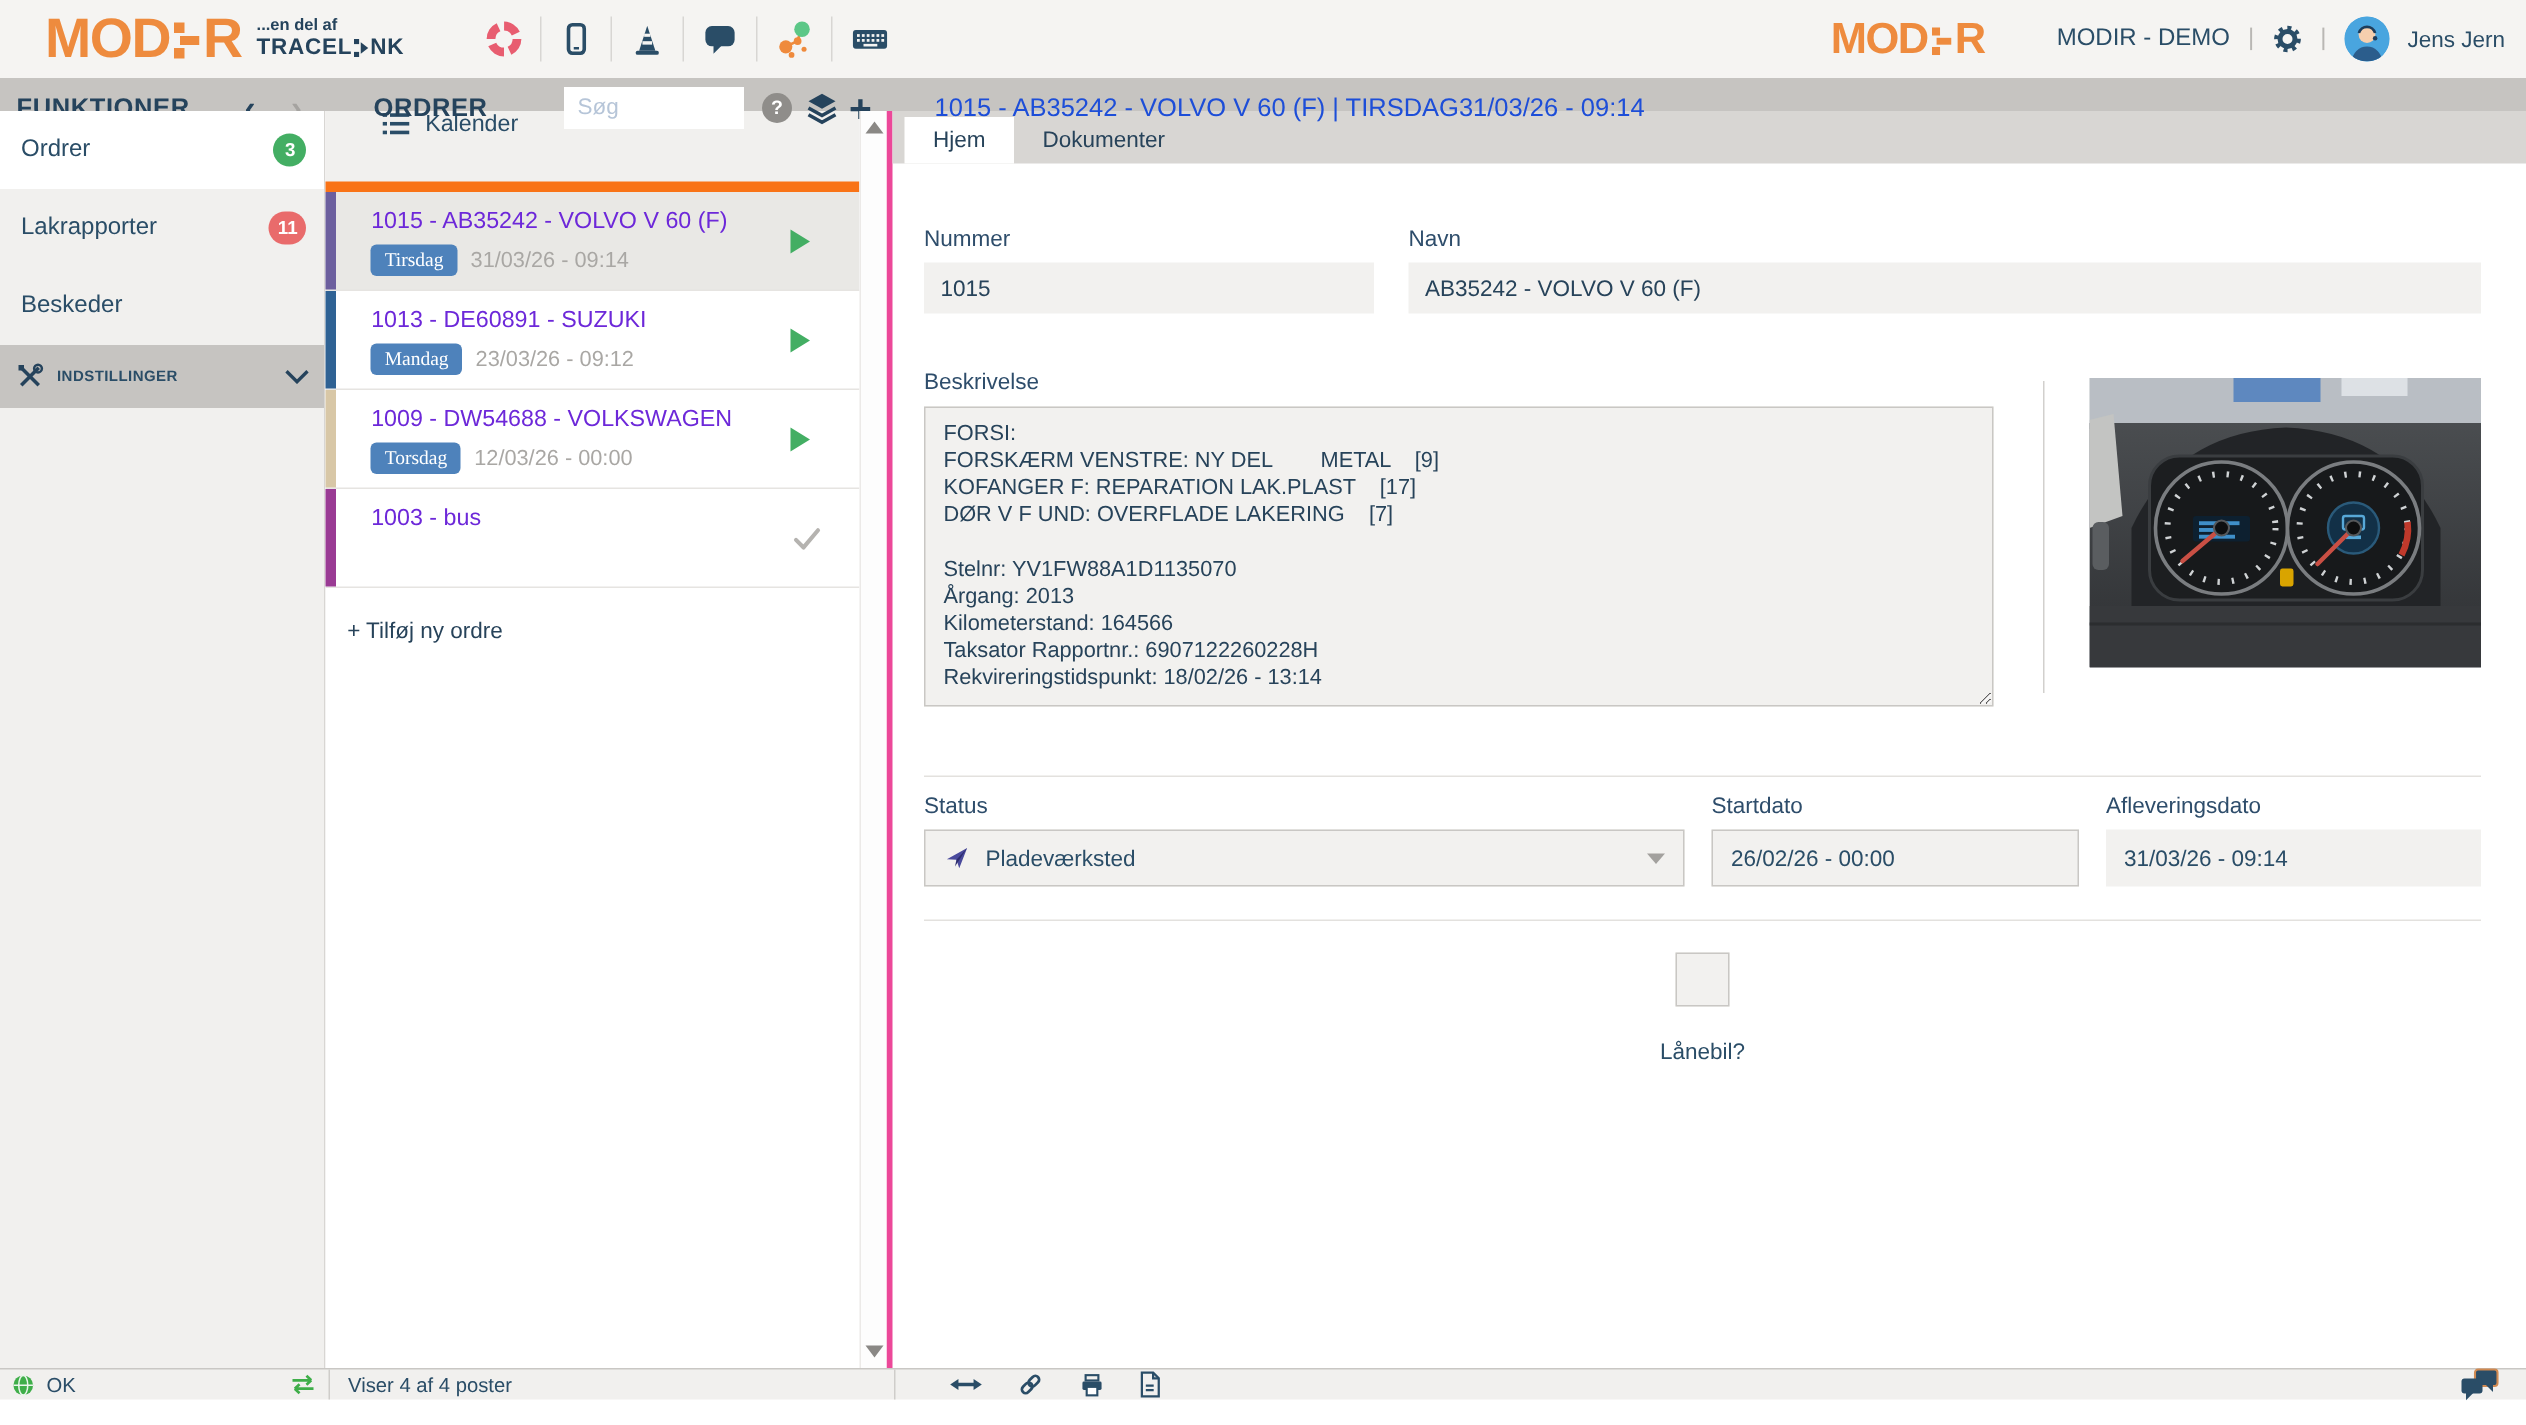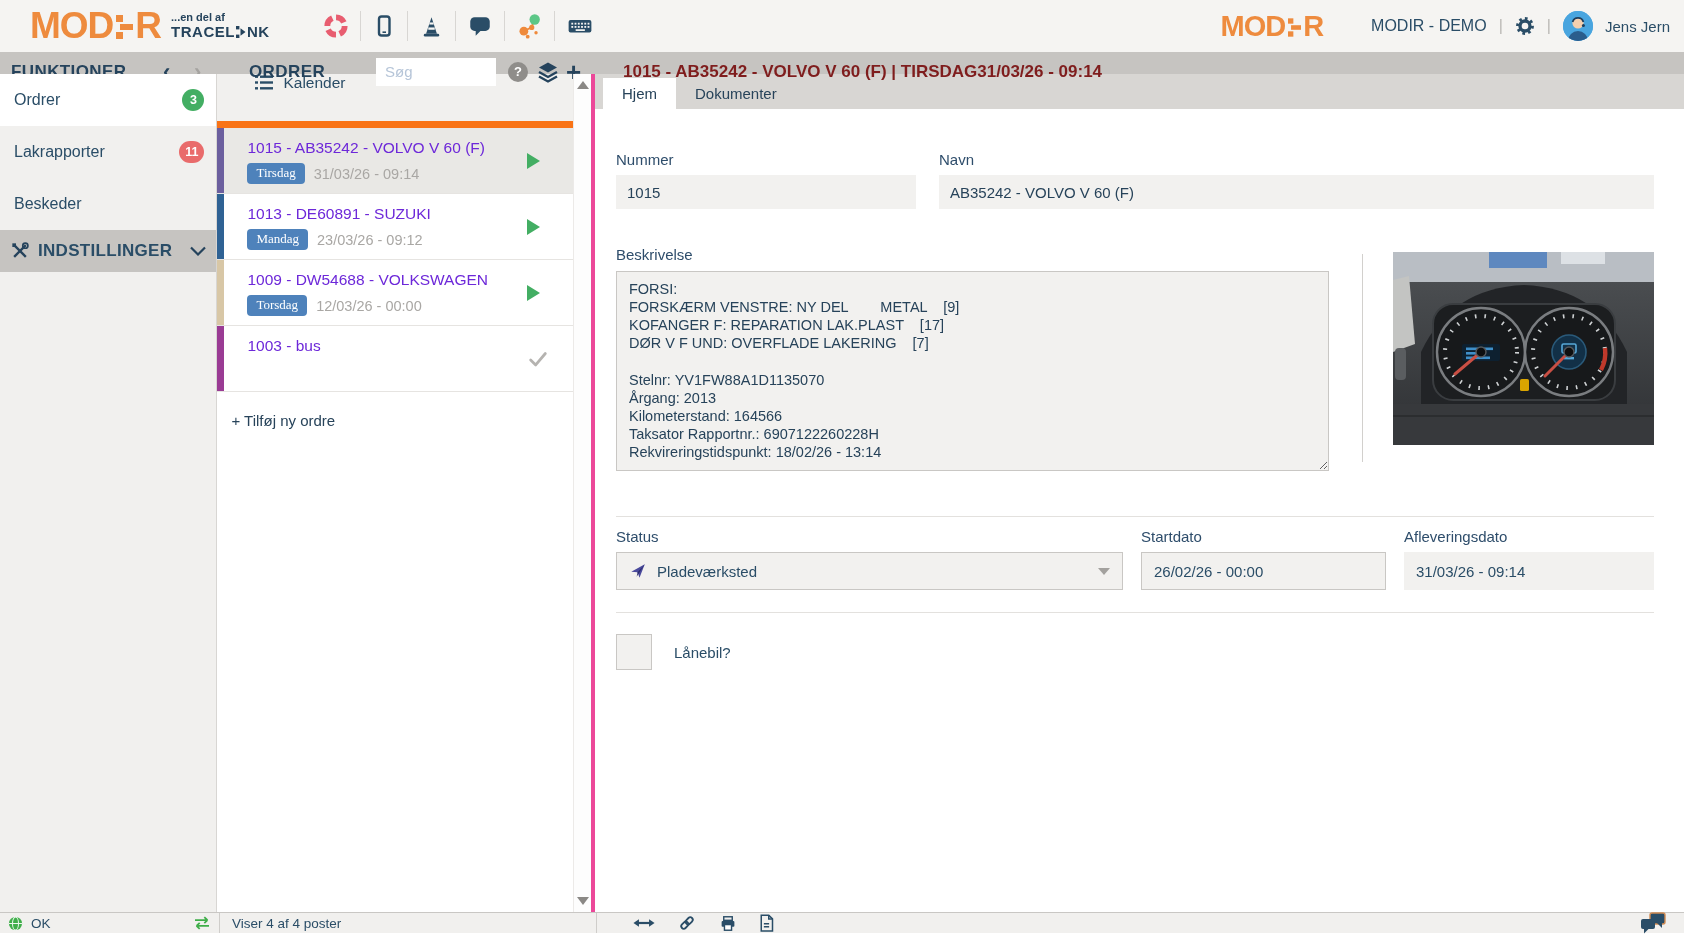--- a/index.html
+++ b/index.html
@@ -30,31 +30,31 @@
   .toolbar .abs { position:absolute; top:0; height:39px; display:flex; align-items:center; }
   .panel-title { font-size:17px; font-weight:bold; color:#25435c; letter-spacing:.4px; }
   .chev { font-size:22px; font-weight:bold; color:#25435c; cursor:pointer; line-height:1; }
   .chev.dim { color:#a5a3a0; }
   .search-input { width:120px; height:28px; border:none; background:#fff; padding:0 9px; font-size:15px;
     color:#2a4d67; font-family:"Liberation Sans",sans-serif; outline:none; }
   .search-input::placeholder { color:#b6c5d8; }
   .help-btn { width:20px; height:20px; border-radius:50%; background:#8f8d8a; color:#fff; font-size:13px;
     font-weight:bold; display:flex; align-items:center; justify-content:center; cursor:pointer; }
   .plus-btn { font-size:26px; font-weight:bold; color:#25435c; cursor:pointer; line-height:1; }
-  .detail-title { font-size:17px; font-weight:bold; color:#7f1d1d; }
+  .detail-title { font-size:17px; font-weight:normal; color:#1d4ed8; }
 
   
   .content { display:flex; height:838px; }
   .sidebar { width:220px; background:#f1f0ee; border-right:1px solid #d8d6d3; }
   .side-item { height:52px; display:flex; align-items:center; padding:0 14px; font-size:16px; cursor:pointer; position:relative; }
   .side-item.active { background:#fff; }
   .side-badge { position:absolute; right:12px; min-width:22px; height:22px; border-radius:11px; color:#fff;
     font-size:12.5px; font-weight:bold; display:flex; align-items:center; justify-content:center; padding:0 6px; }
   .side-settings { height:42px; background:#c6c4c1; display:flex; align-items:center; padding:0 10px; cursor:pointer; }
-  .side-settings .lbl { font-size:17px; font-weight:bold; letter-spacing:.3px; margin-left:8px; }
+  .side-settings .lbl { font-size:10px; font-weight:bold; letter-spacing:.3px; margin-left:8px; }
   .side-settings .dd { margin-left:auto; }
 
   .listpanel { width:360px; background:#fff; display:flex; flex-direction:column; }
   .cal-header { height:54px; background:#f1f0ee; display:flex; align-items:flex-start; padding-left:38px; gap:10px;
     font-size:15.5px; cursor:pointer; border-bottom:7px solid #f97316; }
   .order-item { display:flex; border-bottom:1px solid #e6e4e1; cursor:pointer; min-height:66px; position:relative; background:#fff; }
   .order-item.selected { background:#e9e8e5; }
   .order-item .accent { width:7px; flex:none; }
   .o-body { padding:11px 0 9px 23px; flex:1; }
   .o-title { font-size:15.5px; color:#6d28d9; }
@@ -94,21 +94,21 @@
   .statusbox { height:38px; background:#f2f1ef; border:1px solid #c9c7c4; display:flex; align-items:center;
     padding:0 12px; margin-top:7px; cursor:pointer; }
   .statusbox .txt { font-size:15px; margin-left:10px; }
   .caret { margin-left:auto; width:0; height:0; border-left:6px solid transparent; border-right:6px solid transparent; border-top:7px solid #a3a19e; }
   .col-start { width:245px; }
   .datebox { height:38px; background:#f2f1ef; border:1px solid #c9c7c4; display:flex; align-items:center;
     padding:0 12px; font-size:15px; margin-top:7px; }
   .col-afl { flex:1; }
   .datebox.flat { border:none; }
   .hline2 { height:1px; background:#e3e1de; margin-top:22px; }
-  .row4 { display:flex; align-items:center; margin-top:21px; gap:22px; }
+  .row4 { display:flex; align-items:center; margin-top:21px; gap:22px;flex-direction:column; }
   .checkbox { width:36px; height:36px; background:#f2f1ef; border:1px solid #c9c7c4; cursor:pointer; }
   .cb-label { font-size:15px; }
 
   
   .statusbar { height:21px; background:#f1f0ee; border-top:1px solid #c9c7c4; display:flex; align-items:center; font-size:13.5px; }
   .sb-left { width:220px; height:100%; display:flex; align-items:center; padding:0 8px; border-right:1px solid #cfcdca; }
   .sb-left .ok { margin-left:8px; }
   .sb-left .swap { margin-left:auto; }
   .sb-mid { width:377px; height:100%; display:flex; align-items:center; padding-left:12px; border-right:1px solid #cfcdca; }
   .sb-icons { display:flex; align-items:center; gap:22px; padding-left:36px; }

